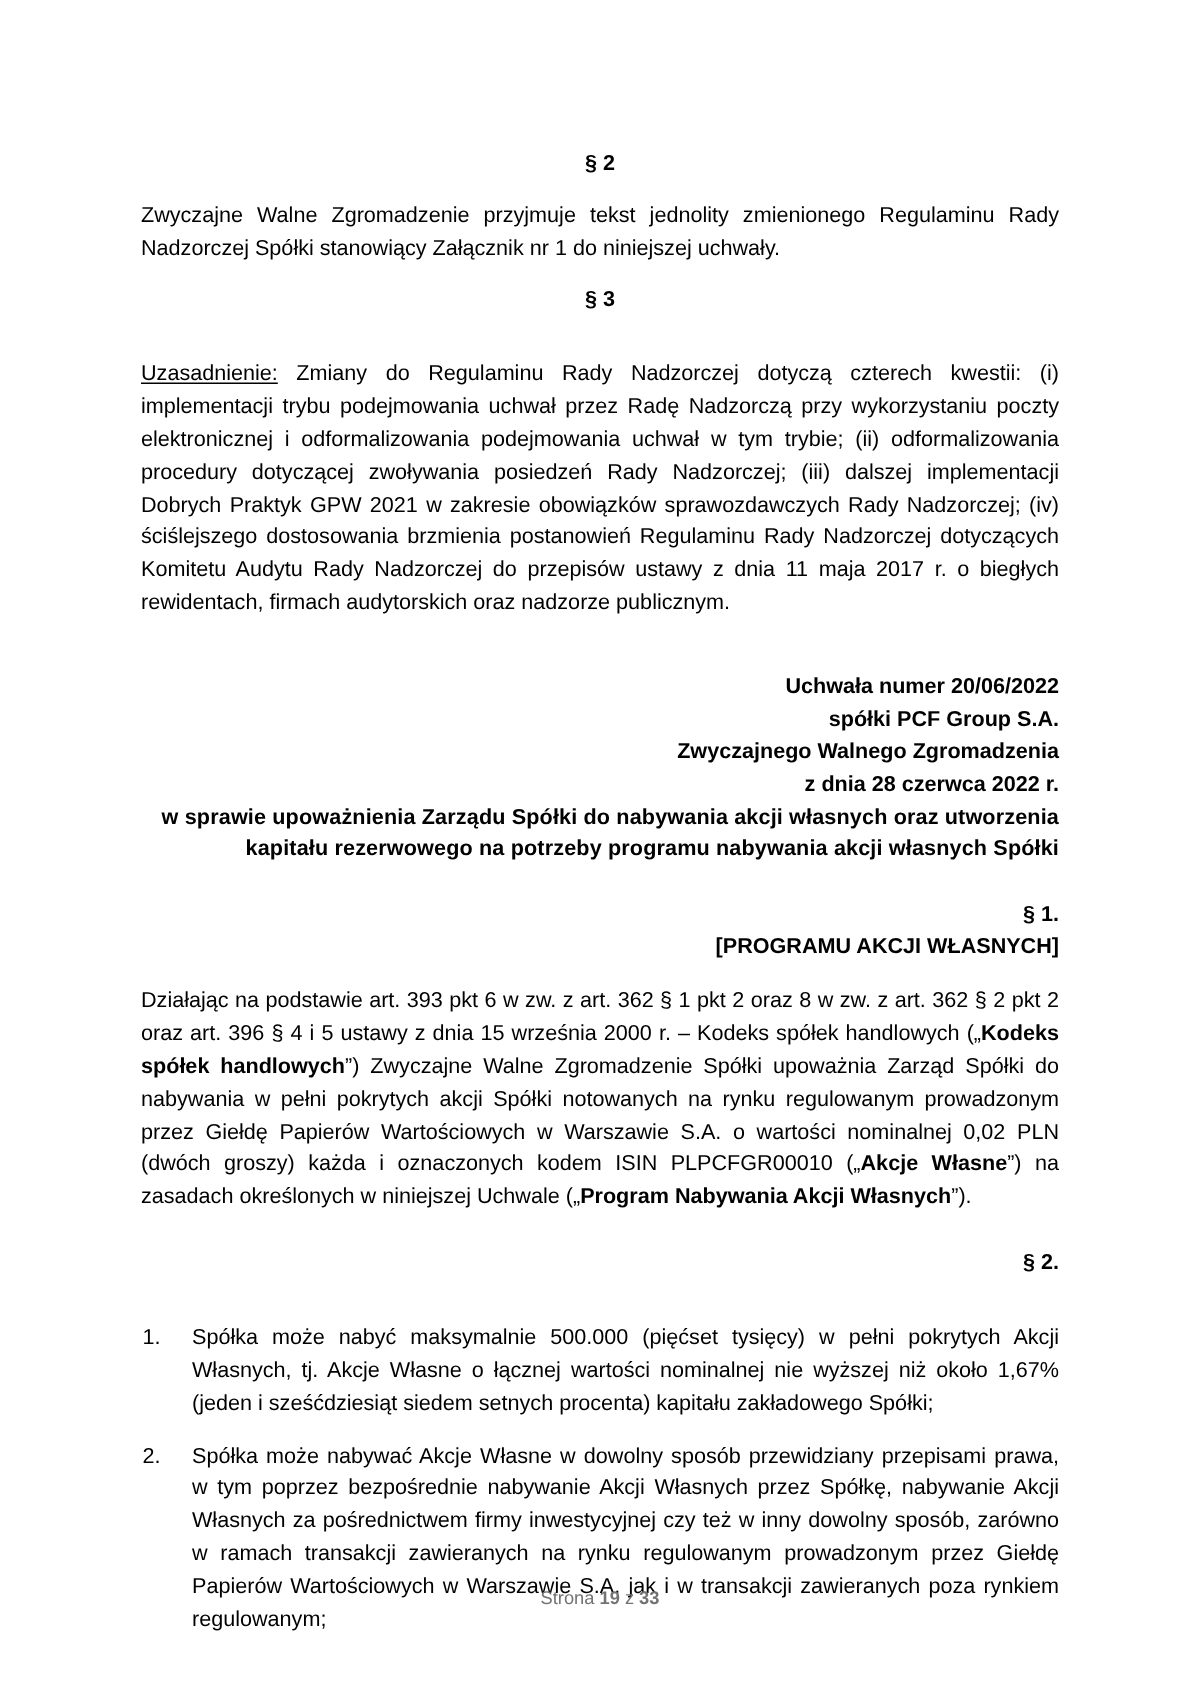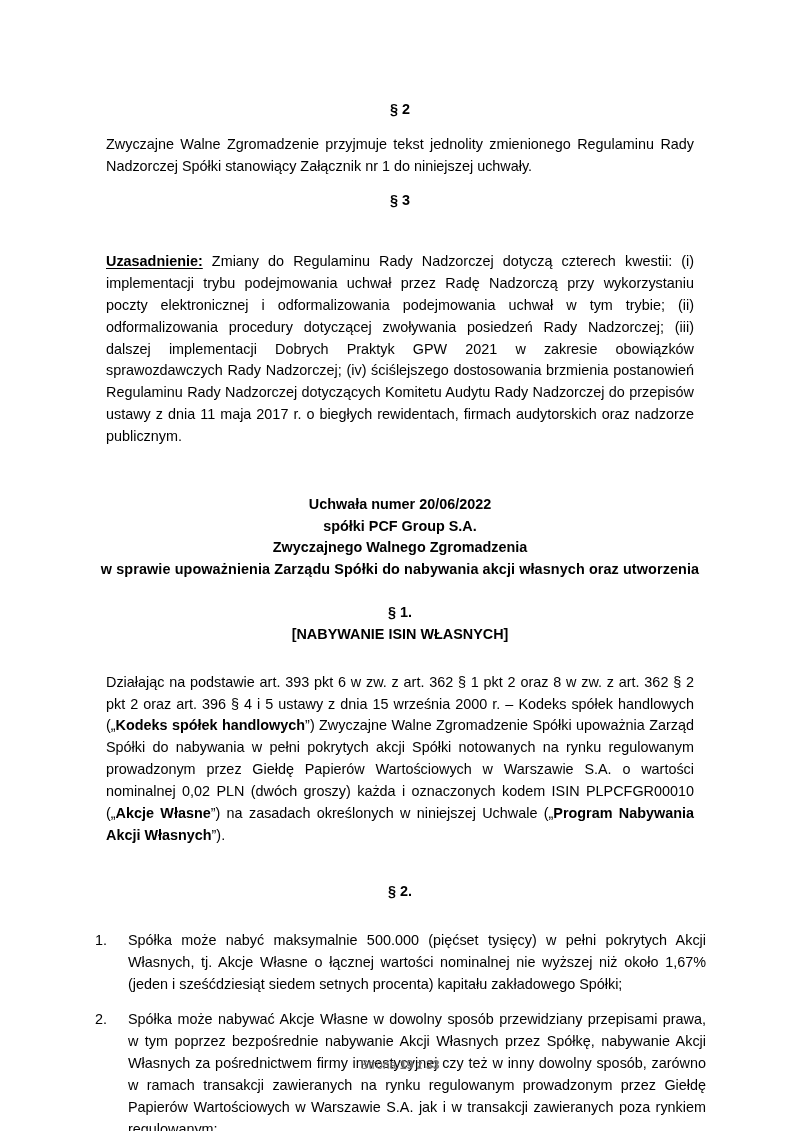--- a/index.html
+++ b/index.html
@@ -26,46 +26,46 @@
     position: absolute;
     left: 94px;
     top: 86px;
     width: 612px;
   }
   .para {
     font-size: 14.4px;
     line-height: 1.52;
     text-align: justify;
     text-justify: inter-word;
-    margin: 12px;
+    margin: 0;
     hyphens: none;
   }
   .sec-mark {
     font-size: 14.4px;
     font-weight: bold;
     text-align: center;
     margin: 13px 0 13px 0;
     line-height: 1.5;
   }
   .gap-lg { height: 34px; }
   .gap-md { height: 22px; }
   .gap-sm { height: 14px; }
   .heading-group {
-    text-align: center;
+    text-align: right;
     font-weight: bold;
     font-size: 14.4px;
     line-height: 1.5;
     margin: 0;
   }
   .heading-group .line2 {
     letter-spacing: 0.1px;
   }
   b, strong { font-weight: bold; }
   .u-bold {
-    font-weight: bold;
+    font-weight: normal;
     text-decoration: underline;
     text-underline-offset: 2px;
   }
   ol.numlist {
     margin: 0;
     padding: 0;
     list-style: none;
   }
   ol.numlist > li {
     position: relative;
@@ -113,28 +113,30 @@
     <div class="gap-sm"></div>
 
     <p class="para"><span class="u-bold">Uzasadnienie:</span><span> Zmiany do Regulaminu Rady Nadzorczej dotyczą czterech kwestii: (i) implementacji trybu podejmowania uchwał przez Radę Nadzorczą przy wykorzystaniu poczty elektronicznej i odformalizowania podejmowania uchwał w tym trybie; (ii) odformalizowania procedury dotyczącej zwoływania posiedzeń Rady Nadzorczej; (iii) dalszej implementacji Dobrych Praktyk GPW 2021 w zakresie obowiązków sprawozdawczych Rady Nadzorczej; (iv) ściślejszego dostosowania brzmienia postanowień Regulaminu Rady Nadzorczej dotyczących Komitetu Audytu Rady Nadzorczej do przepisów ustawy z dnia 11 maja 2017 r. o biegłych rewidentach, firmach audytorskich oraz nadzorze publicznym.</span></p>
 
     <div class="gap-lg"></div>
 
     <div class="heading-group">
       <div>Uchwała numer 20/06/2022</div>
       <div>spółki PCF Group S.A.</div>
       <div>Zwyczajnego Walnego Zgromadzenia</div>
+      <div>z dnia 28 czerwca 2022 r.</div>
       <div class="line2">w sprawie upoważnienia Zarządu Spółki do nabywania akcji własnych oraz utworzenia</div>
+      <div class="line2">kapitału rezerwowego na potrzeby programu nabywania akcji własnych Spółki</div>
     </div>
 
     <div class="gap-md"></div>
 
     <div class="heading-group">
       <div>§ 1.</div>
-      <div>[NABYWANIE ISIN WŁASNYCH]</div>
+      <div>[PROGRAMU AKCJI WŁASNYCH]</div>
     </div>
 
     <div class="gap-sm"></div>
 
     <p class="para"><span>Działając na podstawie art. 393 pkt 6 w zw. z art. 362 § 1 pkt 2 oraz 8 w zw. z art. 362 § 2 pkt 2 oraz art. 396 § 4 i 5 ustawy z dnia 15 września 2000 r. – Kodeks spółek handlowych („</span><b>Kodeks spółek handlowych</b><span>”) Zwyczajne Walne Zgromadzenie Spółki upoważnia Zarząd Spółki do nabywania w pełni pokrytych akcji Spółki notowanych na rynku regulowanym prowadzonym przez Giełdę Papierów Wartościowych w Warszawie S.A. o wartości nominalnej 0,02 PLN (dwóch groszy) każda i oznaczonych kodem ISIN PLPCFGR00010 („</span><b>Akcje Własne</b><span>”) na zasadach określonych w niniejszej Uchwale („</span><b>Program Nabywania Akcji Własnych</b><span>”).</span></p>
 
     <div class="gap-md"></div>
 
     <div class="heading-group">
       <div>§ 2.</div>

